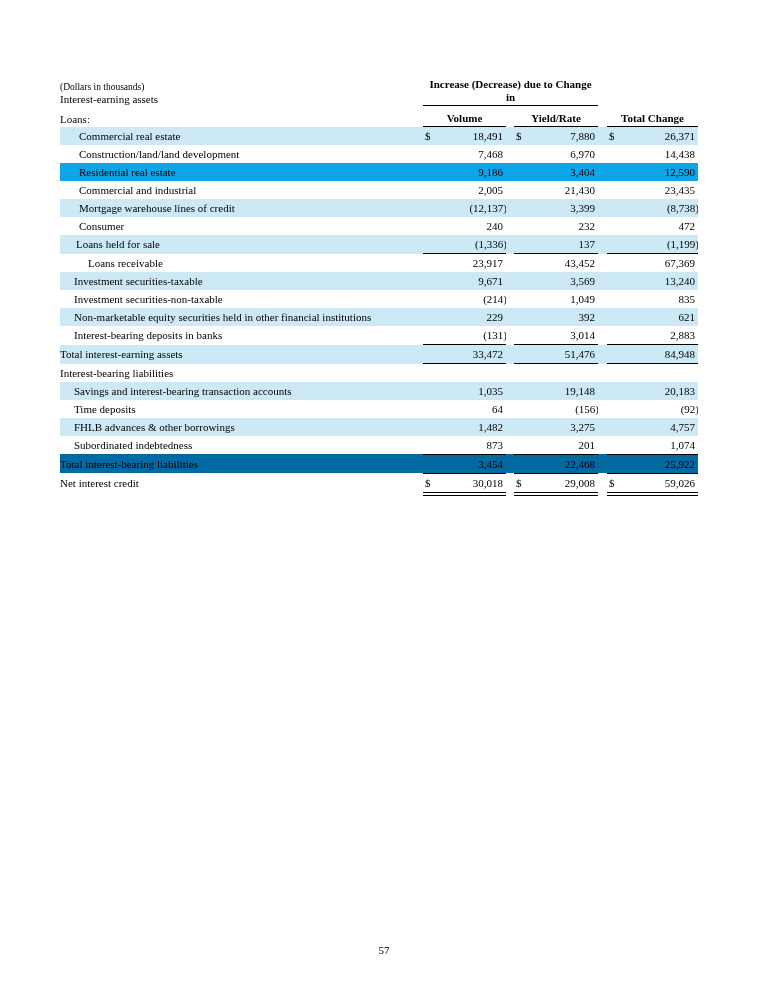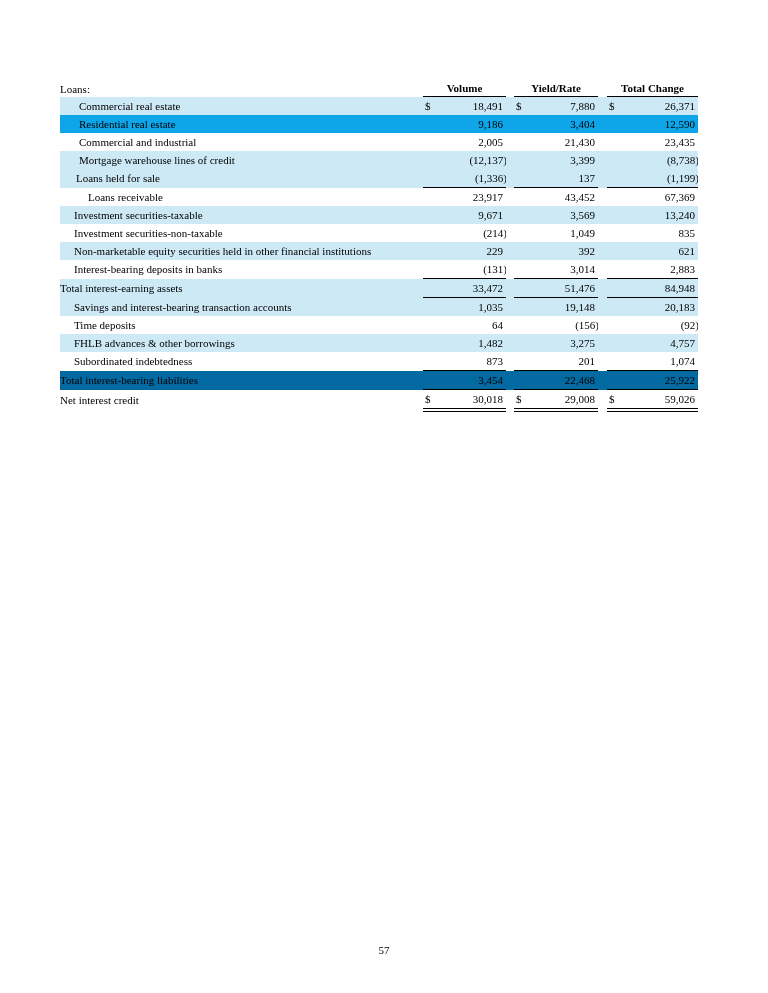--- a/index.html
+++ b/index.html
@@ -74,20 +74,32 @@
       <col style="width:14px">
         <col style="width:69px">
       <col style="width:8px">
       <col style="width:14px">
         <col style="width:70px">
       <col style="width:9px">
       <col style="width:14px">
         <col style="width:77px">
     </colgroup>
     <thead>
+      <tr class="row-b">
+        <td class="lbl">
+          <div class="note">(Dollars in thousands)</div>
+          <div>Interest-earning assets</div>
+        </td>
+        <td colspan="5" class="hdr rule">
+          <div>Increase (Decrease) due to Change</div>
+          <div>in</div>
+        </td>
+        <td class="gap"></td>
+        <td colspan="2"></td>
+      </tr>
       <tr class="row-c">
         <td class="lbl">Loans:</td>
         <td colspan="2" class="hdr rule">Volume</td>
         <td class="gap"></td>
         <td colspan="2" class="hdr rule">Yield/Rate</td>
         <td class="gap"></td>
         <td colspan="2" class="hdr rule">Total Change</td>
       </tr>
     </thead>
     <tbody>
@@ -95,20 +107,31 @@
           <td class="lbl" style="padding-left: 19px;">Commercial real estate</td>
           <td class="sym">$</td>
           <td class="num">18,491</td>
           <td class="gap"></td>
           <td class="sym">$</td>
           <td class="num">7,880</td>
           <td class="gap"></td>
           <td class="sym">$</td>
           <td class="num">26,371</td>
         </tr>
+        <tr>
+          <td class="lbl" style="padding-left: 19px;">Construction/land/land development</td>
+          <td class="sym"></td>
+          <td class="num">7,468</td>
+          <td class="gap"></td>
+          <td class="sym"></td>
+          <td class="num">6,970</td>
+          <td class="gap"></td>
+          <td class="sym"></td>
+          <td class="num">14,438</td>
+        </tr>
         <tr style="background: #0ea5e9; border-radius: 8px;">
           <td class="lbl" style="padding-left: 19px;">Residential real estate</td>
           <td class="sym"></td>
           <td class="num">9,186</td>
           <td class="gap"></td>
           <td class="sym"></td>
           <td class="num">3,404</td>
           <td class="gap"></td>
           <td class="sym"></td>
           <td class="num">12,590</td>
@@ -128,20 +151,31 @@
           <td class="lbl" style="padding-left: 19px;">Mortgage warehouse lines of credit</td>
           <td class="sym"></td>
           <td class="num"><span class="neg">(12,137)</span></td>
           <td class="gap"></td>
           <td class="sym"></td>
           <td class="num">3,399</td>
           <td class="gap"></td>
           <td class="sym"></td>
           <td class="num"><span class="neg">(8,738)</span></td>
         </tr>
+        <tr>
+          <td class="lbl" style="padding-left: 19px;">Consumer</td>
+          <td class="sym"></td>
+          <td class="num">240</td>
+          <td class="gap"></td>
+          <td class="sym"></td>
+          <td class="num">232</td>
+          <td class="gap"></td>
+          <td class="sym"></td>
+          <td class="num">472</td>
+        </tr>
         <tr style="background: rgb(205, 233, 246);">
           <td class="lbl" style="padding-left: 16px;">Loans held for sale</td>
           <td class="sym rule"></td>
           <td class="num rule"><span class="neg">(1,336)</span></td>
           <td class="gap"></td>
           <td class="sym rule"></td>
           <td class="num rule">137</td>
           <td class="gap"></td>
           <td class="sym rule"></td>
           <td class="num rule"><span class="neg">(1,199)</span></td>
@@ -204,20 +238,31 @@
         <tr style="background: rgb(205, 233, 246);">
           <td class="lbl" style="padding-left: 0px;">Total interest-earning assets</td>
           <td class="sym rule"></td>
           <td class="num rule">33,472</td>
           <td class="gap"></td>
           <td class="sym rule"></td>
           <td class="num rule">51,476</td>
           <td class="gap"></td>
           <td class="sym rule"></td>
           <td class="num rule">84,948</td>
+        </tr>
+        <tr>
+          <td class="lbl" style="padding-left: 0px;">Interest-bearing liabilities</td>
+          <td class="sym"></td>
+          <td class="num"></td>
+          <td class="gap"></td>
+          <td class="sym"></td>
+          <td class="num"></td>
+          <td class="gap"></td>
+          <td class="sym"></td>
+          <td class="num"></td>
         </tr>
         <tr style="background: rgb(205, 233, 246);">
           <td class="lbl" style="padding-left: 14px;">Savings and interest-bearing transaction accounts</td>
           <td class="sym"></td>
           <td class="num">1,035</td>
           <td class="gap"></td>
           <td class="sym"></td>
           <td class="num">19,148</td>
           <td class="gap"></td>
           <td class="sym"></td>

